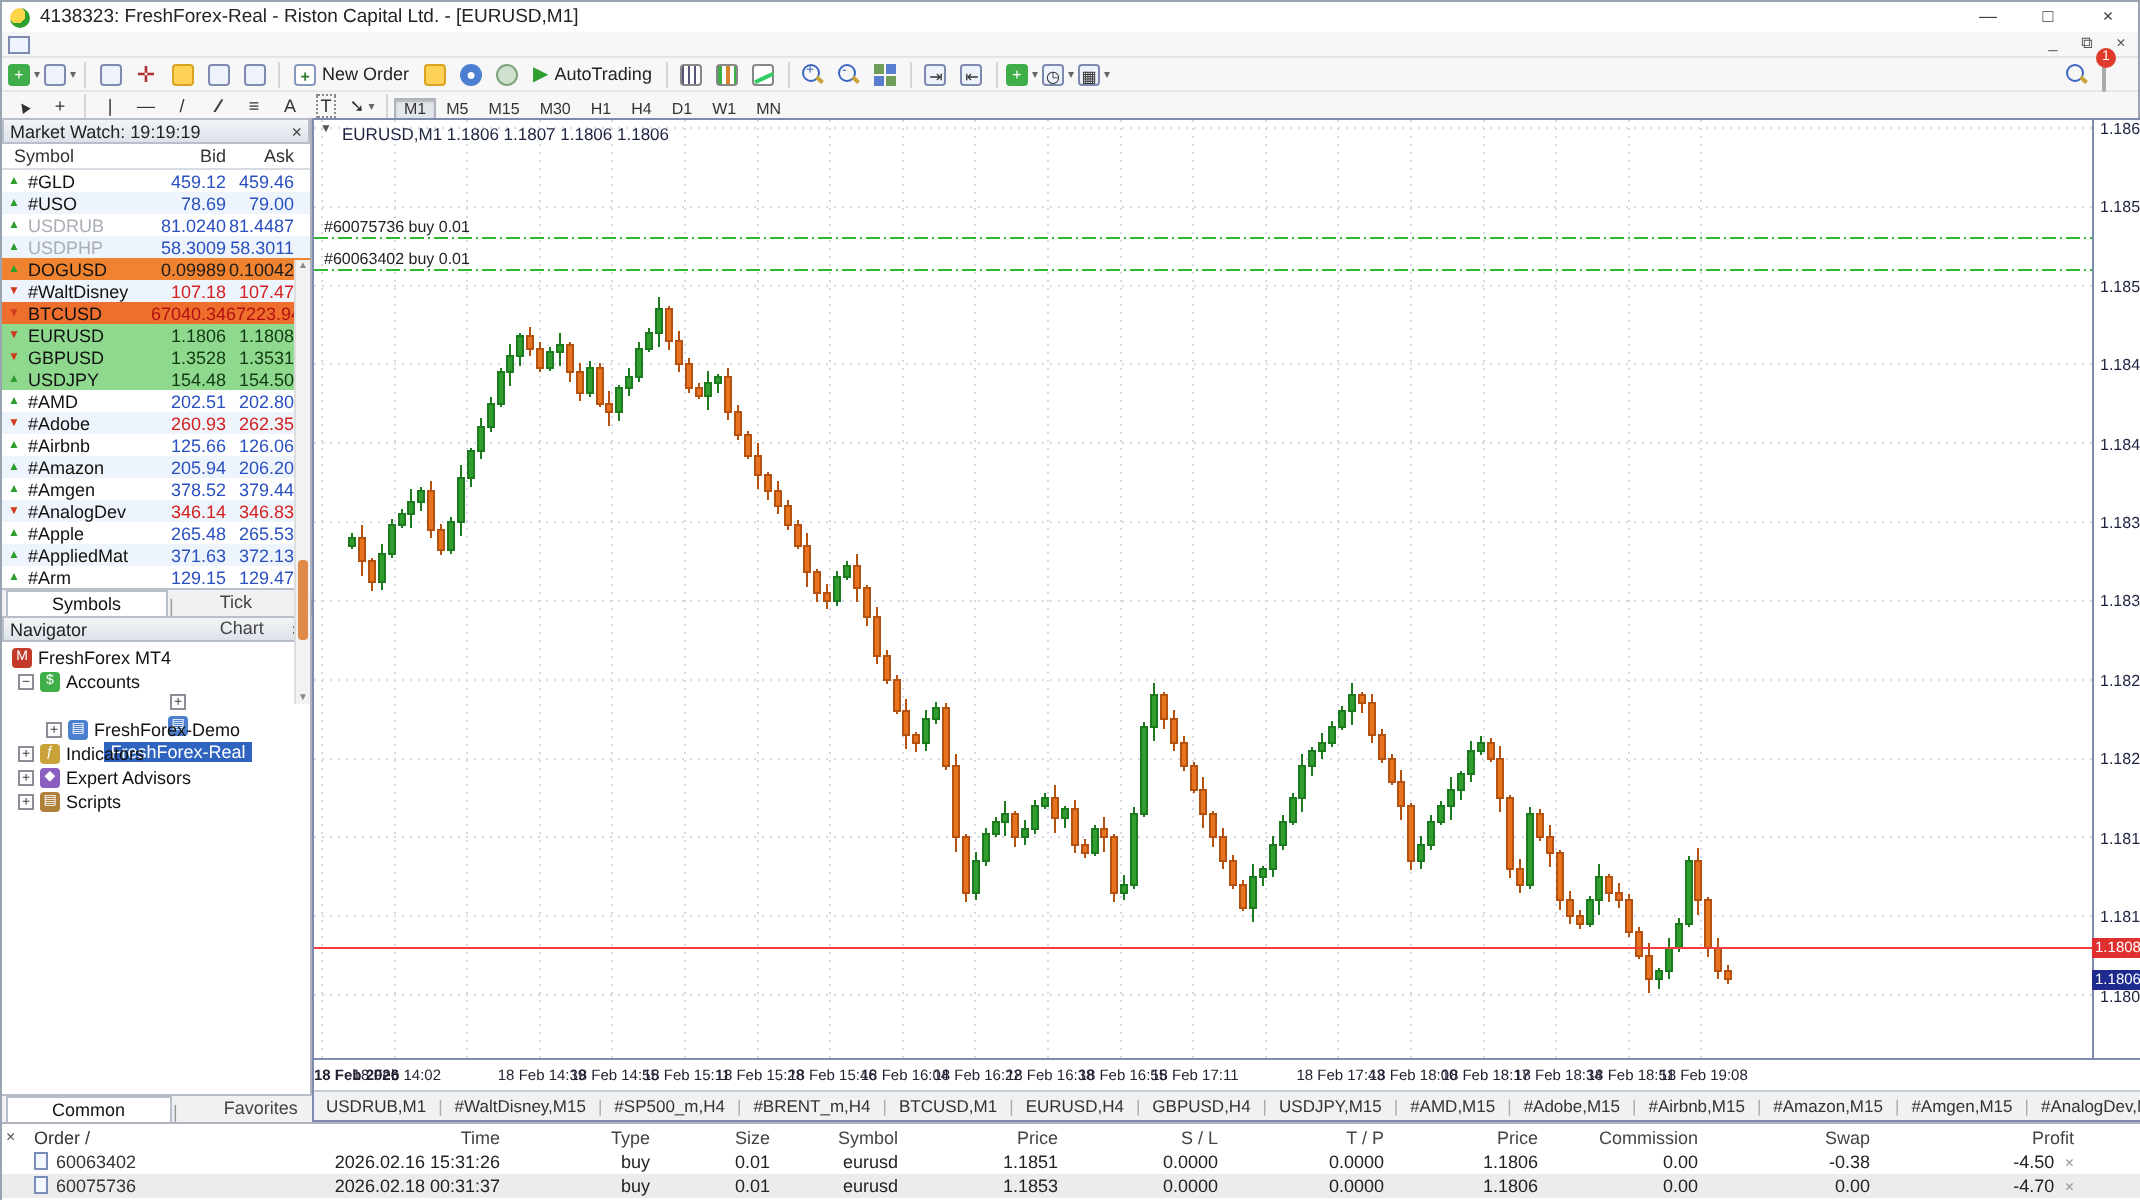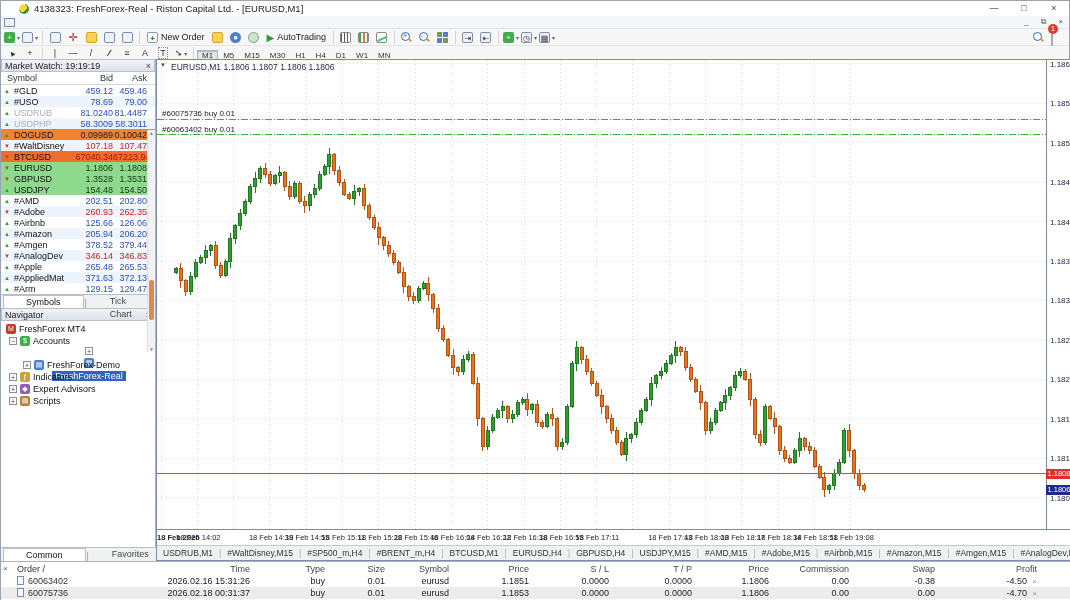--- a/index.html
+++ b/index.html
@@ -1,20 +1,20 @@
 <!DOCTYPE html>
 <html><head>
 <meta charset="utf-8">
 <style>
   * { margin:0; padding:0; box-sizing:border-box; }
   html,body { width:1070px; height:600px; overflow:hidden; font-family:"Liberation Sans", sans-serif; background:#fff; }
   .window { position:relative; width:1070px; height:600px; border:1px solid #9aa3b0; }
 
   
-  .titlebar { height:15px; background:#fff; display:flex; align-items:center; padding-left:18px; font-size:9.5px; color:#222; }
+  .titlebar { height:15px; background:#fff; display:flex; align-items:center; padding-left:4px; font-size:9.5px; color:#222; }
   .app-icon { width:10px; height:10px; border-radius:50%; background:radial-gradient(circle at 35% 35%, #ffd54a 45%, #2e9e2e 46%); margin-right:5px; flex:0 0 auto; }
   .win-controls { margin-left:auto; display:flex; }
   .win-btn { width:30px; height:15px; text-align:center; font-size:9px; color:#444; line-height:15px; }
 
   
   .menubar { height:13px; background:#f5f6f7; display:flex; align-items:center; font-size:9.5px; color:#222; border-bottom:1px solid #e3e4e6; }
   .child-icon { width:11px; height:9px; border:1px solid #7d8bb0; background:#eef3ff; margin:0 5px 0 3px; }
   .menu-item { padding:0 7px; }
   .mdi-controls { margin-left:auto; display:flex; font-size:8px; color:#555; }
   .mdi-controls span { width:17px; text-align:center; }

